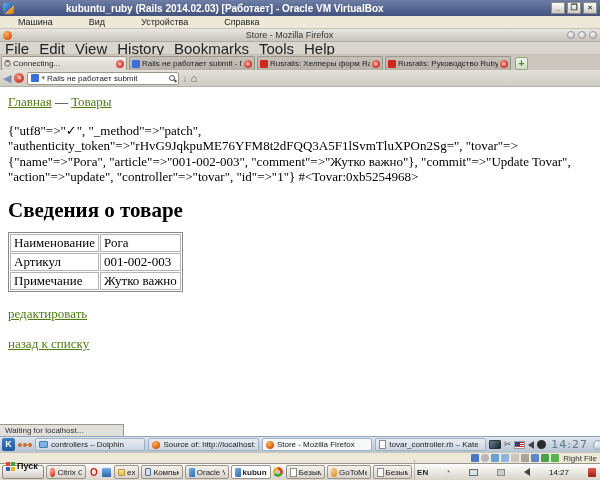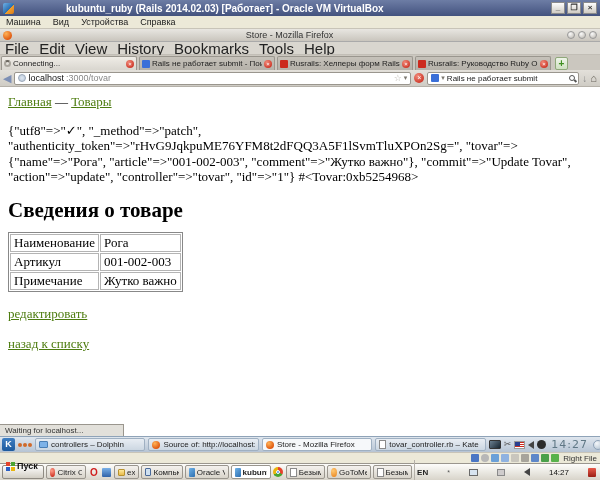--- a/index.html
+++ b/index.html
@@ -9,37 +9,37 @@
   
   .vbox-titlebar { height:16px; background:linear-gradient(#6d7da5,#43527e); color:#fff;
     display:flex; align-items:center; padding:0 3px; font-size:10px; font-weight:bold; flex:0 0 auto; }
   .vbox-app-icon { width:11px; height:11px; margin-right:4px; border-radius:2px;
     background:linear-gradient(135deg,#6fb2e8 0%,#2d6fb0 55%,#f0a030 56%,#d97b17 100%); flex:0 0 auto; }
   .vbox-title { flex:1 1 auto; white-space:nowrap; overflow:hidden;padding-left:48px; }
   .winbtn { width:14px; height:12px; margin-left:2px; background:linear-gradient(#fdfdfd,#cfcbc3);
     border:1px solid #8b8b8b; font-size:8px; line-height:10px; text-align:center; color:#333; font-weight:bold; }
   .vbox-menubar { height:13px; background:#ece9d8; border-bottom:1px solid #c8c4b8; display:flex;
     align-items:center; font-size:9px; color:#222; flex:0 0 auto; }
-  .vbox-menubar span { padding:0 6px; }
+  .vbox-menubar span { padding:0 18px; }
 
   
   .ff-window { flex:1 1 auto; display:flex; flex-direction:column; background:#d9d6cf; position:relative; min-height:0; }
   .ff-titlebar { height:13px; background:linear-gradient(#e8e6e1,#c9c5bd); border-bottom:1px solid #aaa;
     display:flex; align-items:center; padding:0 3px; font-size:9px; color:#333; flex:0 0 auto; }
   .ff-ball { width:9px; height:9px; border-radius:50%;
     background:radial-gradient(circle at 35% 30%,#ffb357,#e05a12 70%); margin-right:3px; flex:0 0 auto;}
   .kde-dot { width:8px; height:8px; border-radius:50%; background:radial-gradient(circle at 35% 30%,#fafafa,#b9b5ad); 
     border:1px solid #999; margin-left:3px; flex:0 0 auto;}
   .ff-title { flex:1 1 auto; text-align:center; white-space:nowrap; overflow:hidden; }
   .ff-menubar { height:13px; background:#d9d6cf; display:flex; align-items:center; font-size:15px; color:#222;
     border-bottom:1px solid #c2beb6; flex:0 0 auto; }
   .ff-menubar span { padding:0 5px; }
 
   .ff-tabbar { height:15px; background:#cbc7bf; display:flex; align-items:flex-end; padding:1px 1px 0 1px; flex:0 0 auto; }
-  .tab { width:136px; height:14px; display:flex; align-items:center; gap:2px; padding:0 2px;
+  .tab { width:126px; height:14px; display:flex; align-items:center; gap:2px; padding:0 2px;
     border:1px solid #9a968e; border-bottom:none; border-radius:2px 2px 0 0;
     background:linear-gradient(#c6c2ba,#b5b1a9); font-size:8px; color:#222; margin-right:2px; overflow:hidden; }
   .tab.active { background:linear-gradient(#efece6,#d9d6cf); }
   .tab-label { flex:1 1 auto; white-space:nowrap; overflow:hidden; }
   .favicon { width:8px; height:8px; border-radius:1px; flex:0 0 auto; }
   .fav-spinner { width:7px; height:7px; border:2px solid #a9a59d; border-top-color:#6b675f; border-radius:50%; flex:0 0 auto;}
   .fav-search { background:#3a6fd8; }
   .fav-rusrails { background:#cc2a1e; }
   .tab-close { width:8px; height:8px; border-radius:50%; background:radial-gradient(circle at 35% 30%,#f08878,#c41e10);
     color:#fff; font-size:6px; line-height:8px; text-align:center; flex:0 0 auto; }
@@ -224,27 +224,20 @@
     <div class="tab">
       <span class="favicon fav-rusrails"></span>
       <span class="tab-label">Rusrails: Руководство Ruby On Ra...</span>
       <span class="tab-close"></span>
     </div>
     <span class="newtab-btn"></span>
   </div>
 
   <div class="ff-navbar">
     <span class="nav-back"></span>
-    <div class="urlbar">
-      <span class="url-globe"></span>
-      <span class="url-host">localhost</span>
-      <span class="url-path">:3000/tovar</span>
-      <span class="url-star"></span>
-      <span class="dd-caret"></span>
-    </div>
     <span class="stop-btn"></span>
     <div class="searchbar">
       <span class="search-fav"></span>
       <span class="dd-caret"></span>
       <span class="search-text">Rails не работает submit</span>
       <span class="magnifier"></span>
     </div>
     <span class="nav-down"></span>
     <span class="nav-home"></span>
   </div>

